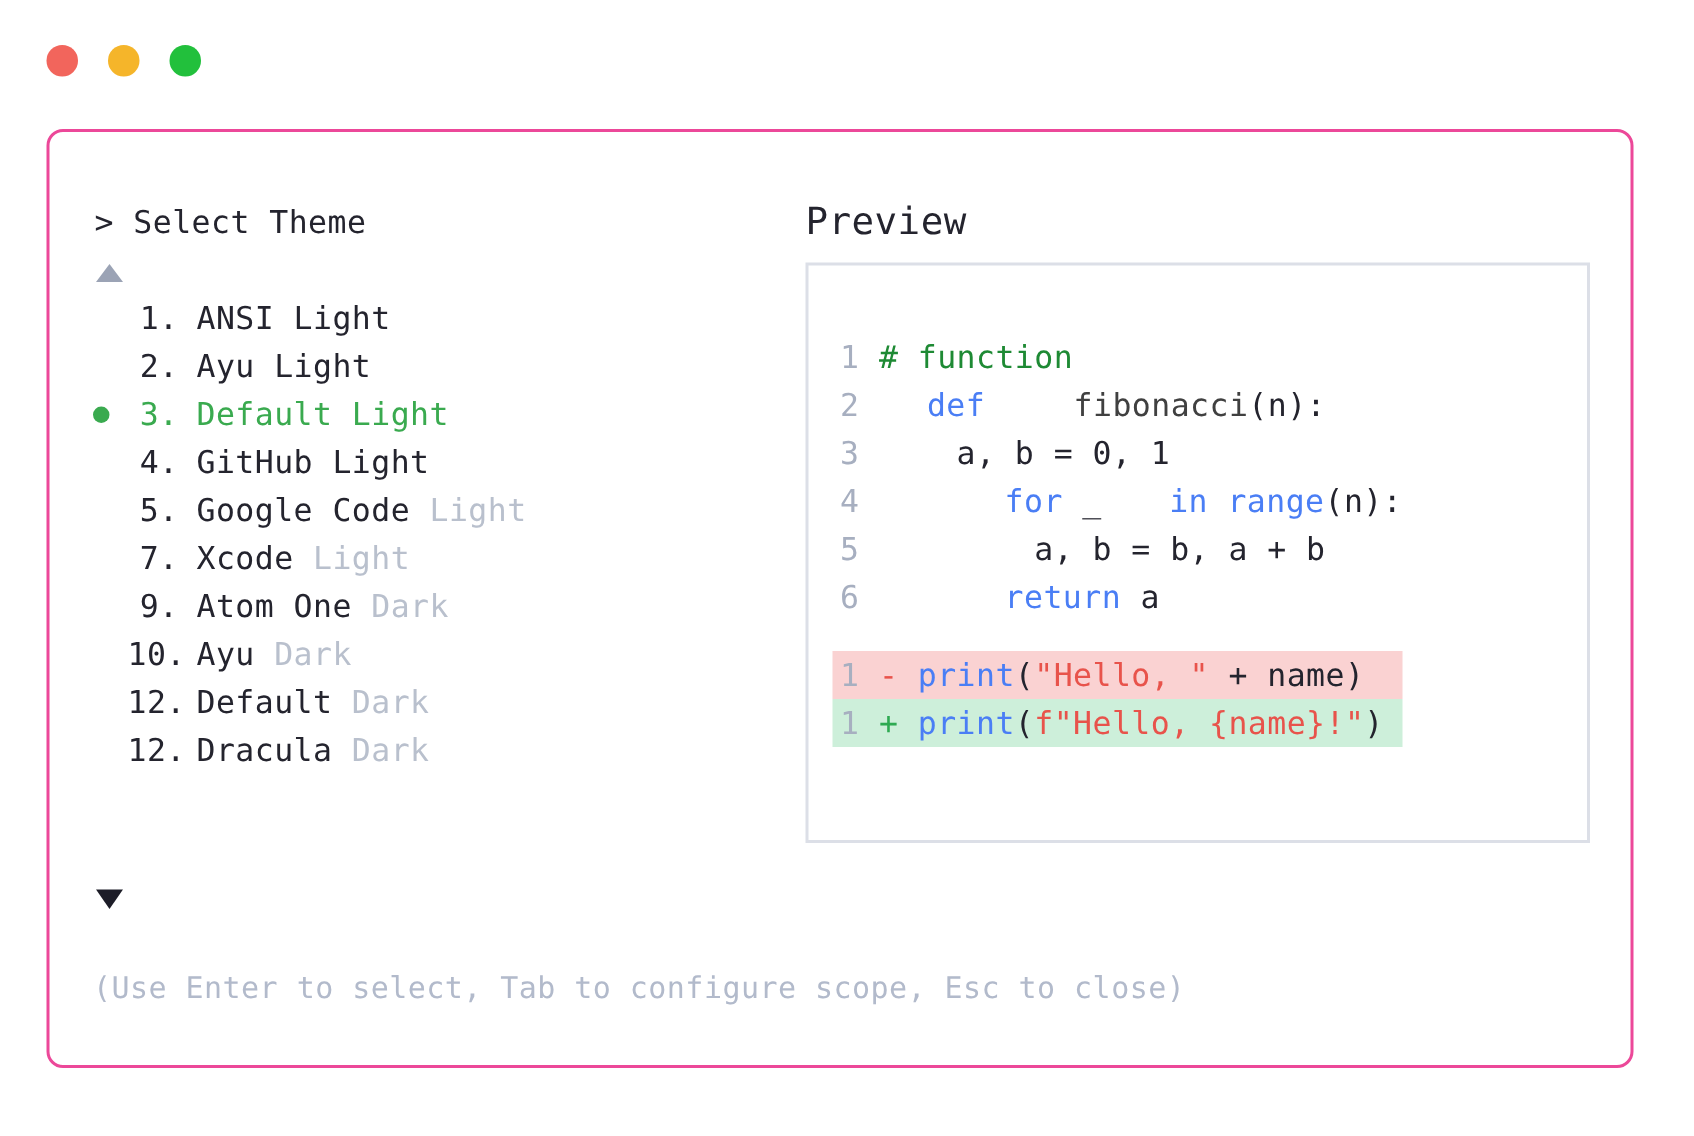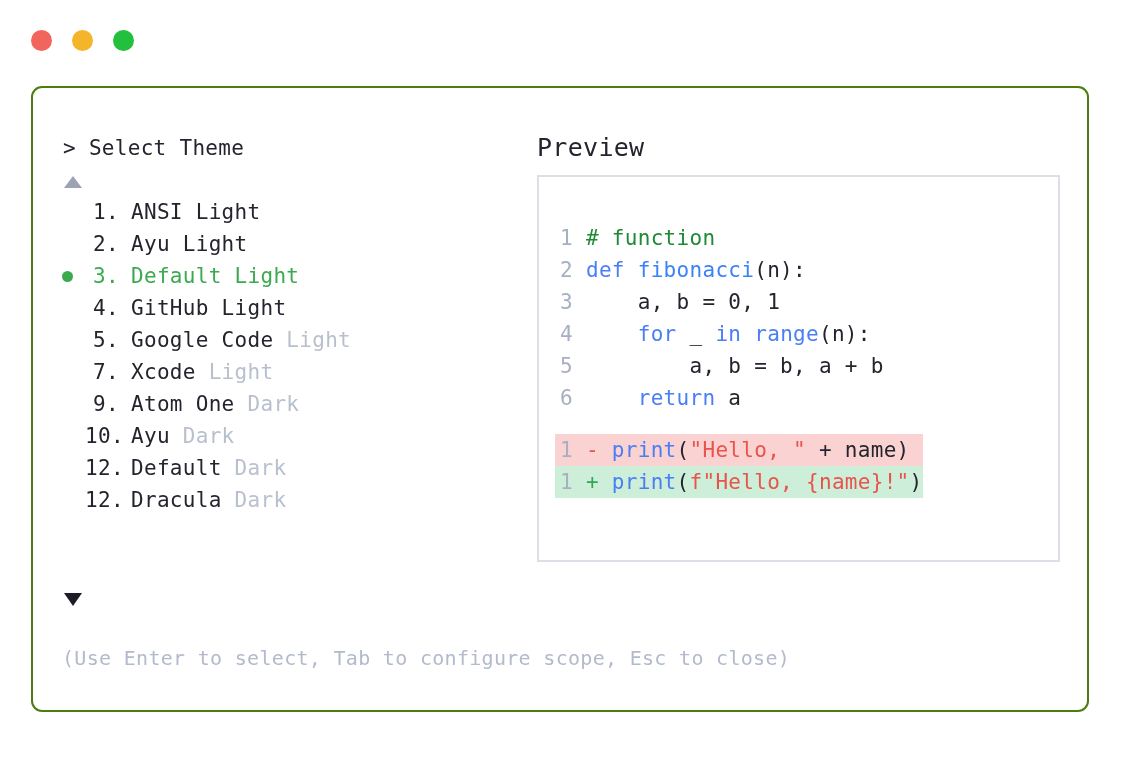--- a/index.html
+++ b/index.html
@@ -34,21 +34,21 @@
   .dot.green  { background: #22c03c; }
 
   
   .panel {
     position: absolute;
     left: 31px;
     top: 86px;
     width: 1058px;
     height: 626px;
     box-sizing: border-box;
-    border: 2px solid #4d7c0f;
+    border: 2px solid #ec4899;
     border-radius: 11px;
     background: #ffffff;
   }
 
   .panel-inner {
     position: absolute;
     left: 0; top: 0; right: 0; bottom: 0;
   }
 
   
@@ -162,22 +162,22 @@
   }
   .code .ln {
     display: inline-block;
     width: 18px;
     text-align: right;
     color: #a7afc0;
   }
   .code .gap { height: 20px; }
 
   .tok-comment { color: #1e8a34; }
-  .tok-kw      { color: #4a7ef5; }
-  .tok-fn      { color: #3b82f6; }
+  .tok-kw      { color: #4a7ef5; margin-left: 32px; }
+  .tok-fn      { color: #404040; margin-left: 46px; }
   .tok-builtin { color: #4a7ef5; }
   .tok-str     { color: #e8534b; }
   .tok-plain   { color: #24242e; }
   .tok-punct   { color: #24242e; }
 
   .diff-line { display: block; white-space: pre; }
   .diff-del { background: #fad2d2; }
   .diff-add { background: #cdefda; }
   .mark-del { color: #e8534b; }
   .mark-add { color: #2eaa52; }

